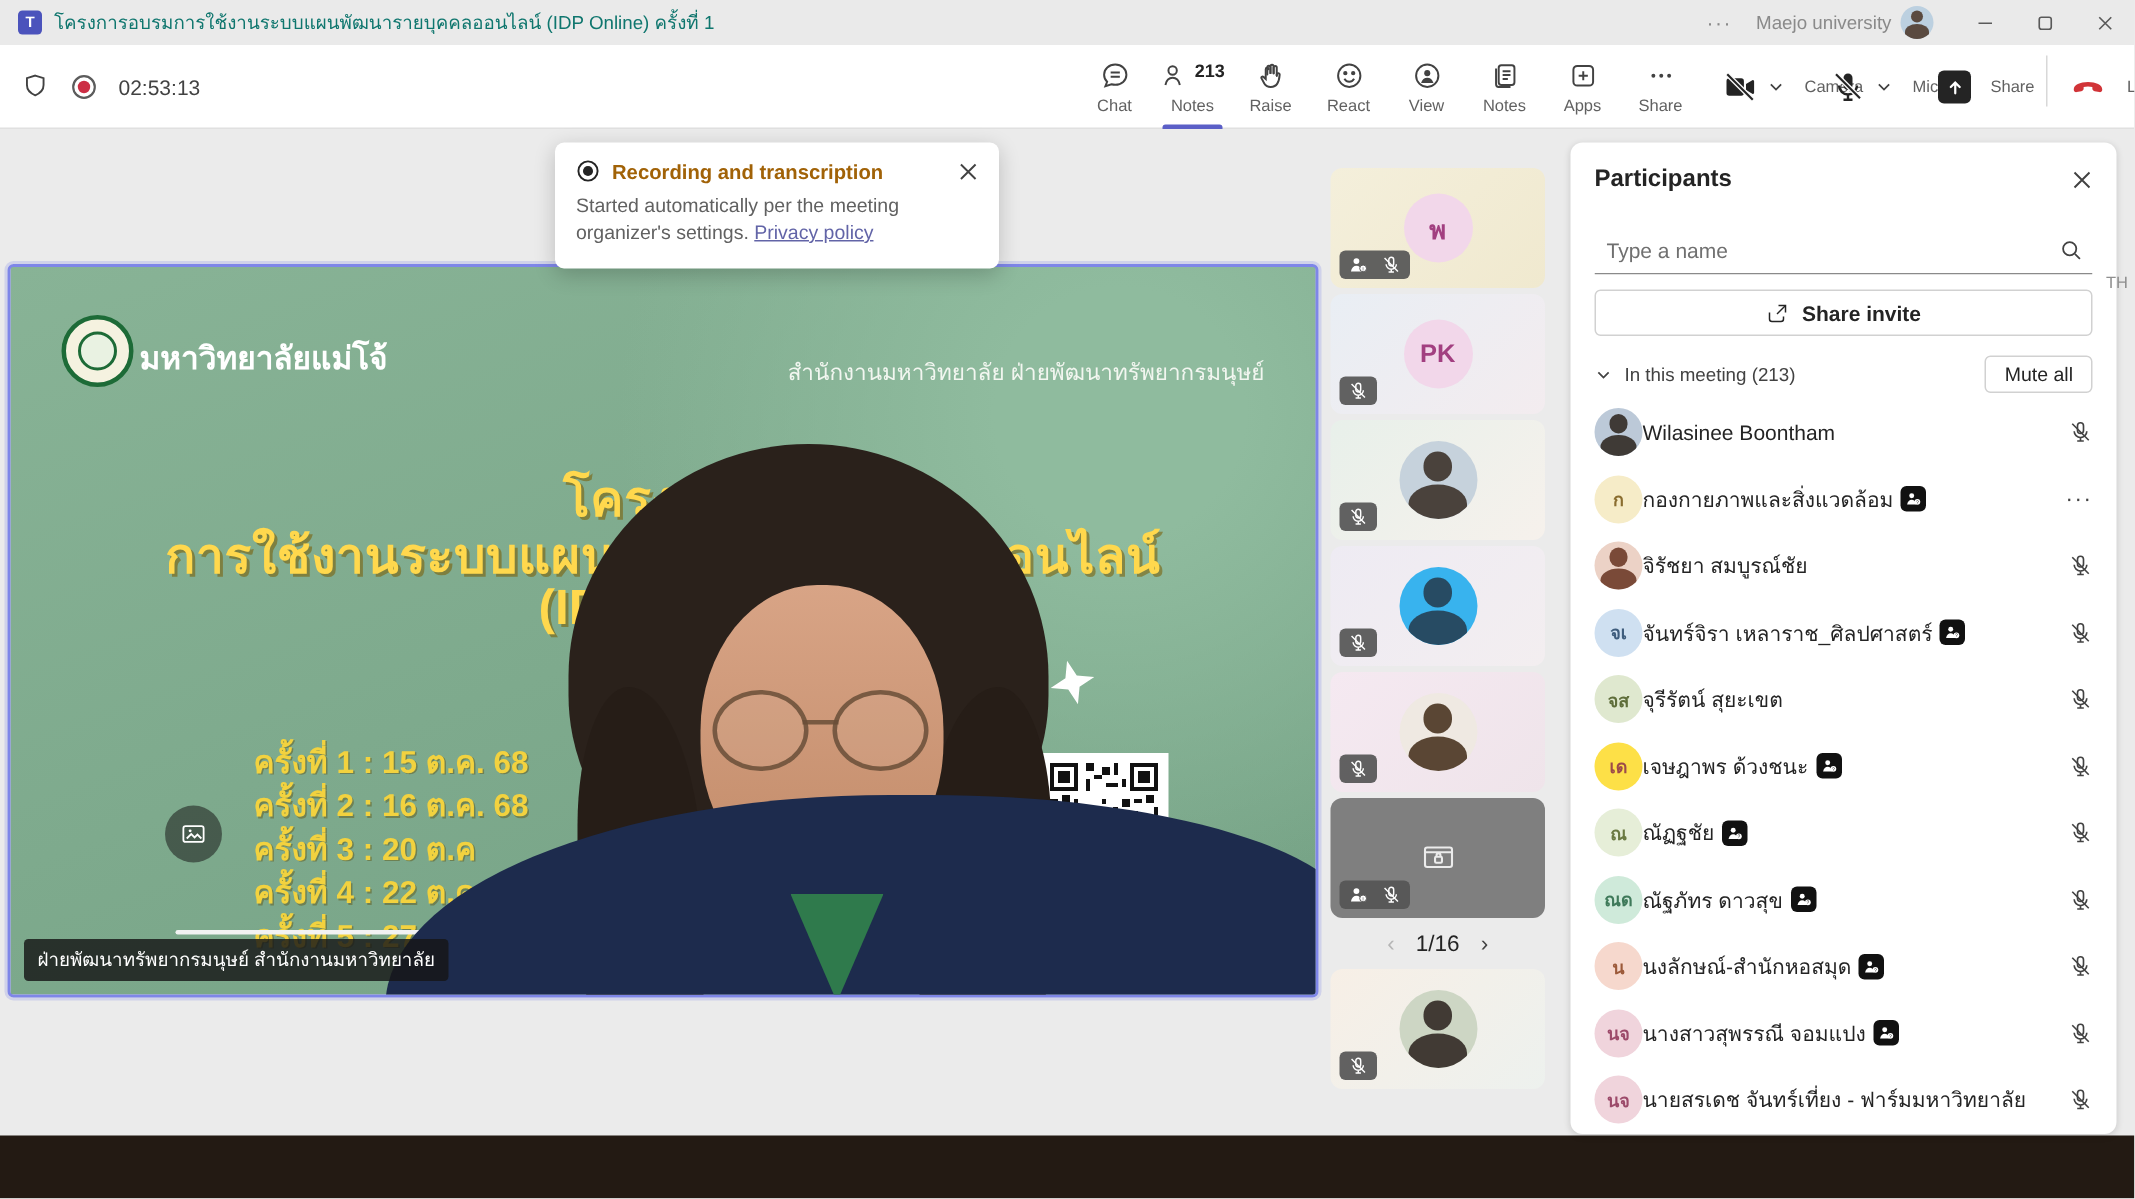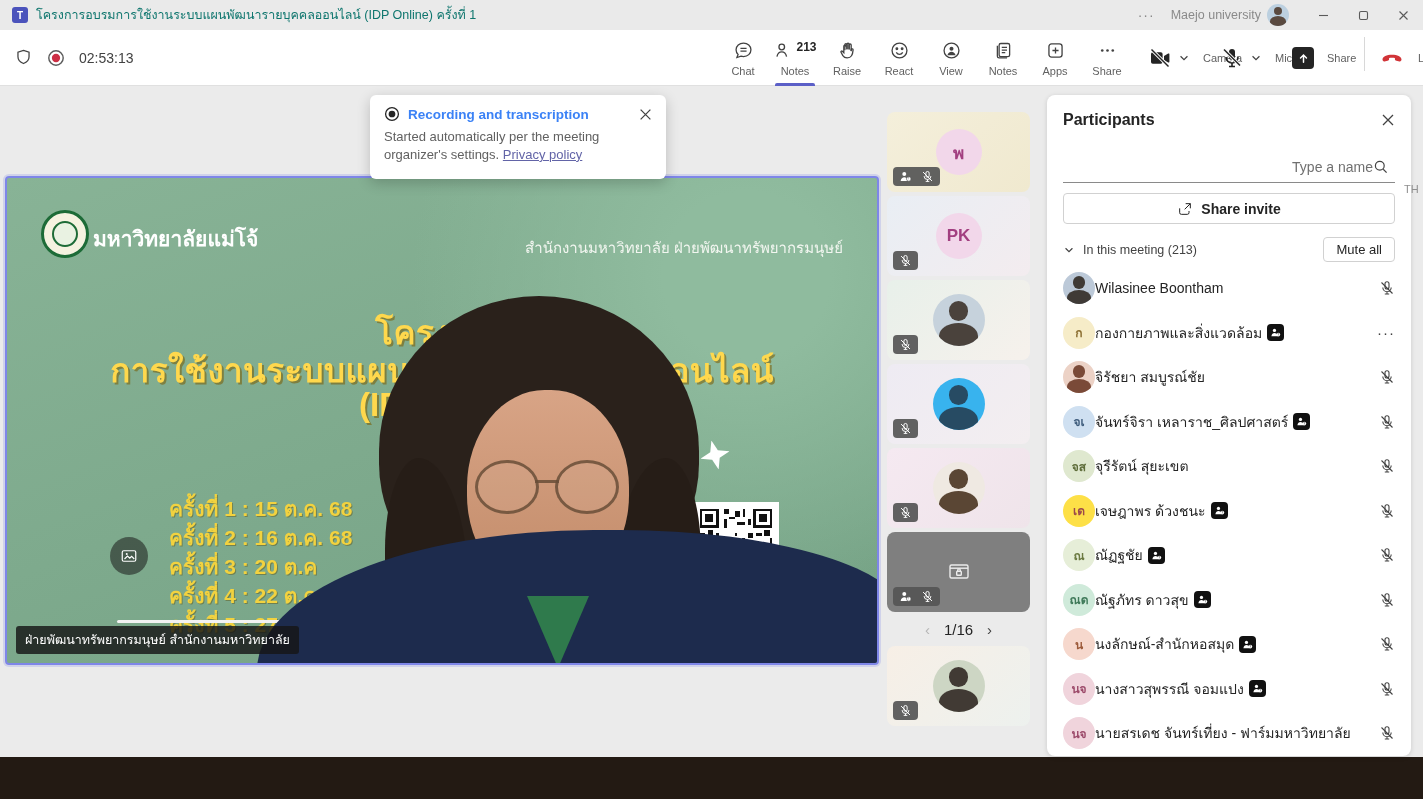--- a/index.html
+++ b/index.html
@@ -42,21 +42,21 @@
   .dev .lbl { font-size:11px; color:#616161; }
   .devrow { display:flex; align-items:center; gap:6px; height:24px; }
   .share-ic { width:22px; height:22px; background:#242424; border-radius:4px; display:flex;
     align-items:center; justify-content:center; }
   .vdivider { width:1px; height:34px; background:#d8d8d8; margin:0 14px 8px 14px; }
 
   
   .toast { position:absolute; left:370px; top:95px; width:296px; height:84px; background:#fff;
     border-radius:6px; box-shadow:0 4px 14px rgba(0,0,0,.2); padding:11px 14px; z-index:30; }
   .toast-head { display:flex; align-items:center; gap:8px; }
-  .toast-title { font-size:13.5px; font-weight:bold; color:#3b82f6; flex:1; }
+  .toast-title { font-size:13.5px; font-weight:bold; color:#a16207; flex:1; }
   .toast-body { font-size:13px; color:#616161; line-height:1.38; margin-top:6px; }
   .toast-link { color:#6264a7; text-decoration:underline; }
 
   
   .stage { position:absolute; left:5px; top:176px; width:874px; height:489px; border:2px solid #7e86e8;
     border-radius:4px; overflow:hidden; box-shadow:0 0 0 2px rgba(126,134,232,.25);
     background:radial-gradient(circle at 85% 20%, #8fbb9e 0 10%, transparent 40%),
                linear-gradient(160deg,#88b396,#74a184); }
   .slide-uni { position:absolute; left:86px; top:44px; color:#fff; font-size:21px; font-weight:bold; z-index:1; }
   .slide-dept { position:absolute; right:34px; top:58px; color:#f2f6f0; font-size:15px; z-index:1; }
@@ -117,21 +117,21 @@
 
   
   .panel { position:absolute; left:1047px; top:95px; width:364px; height:661px; background:#fff;
     border-radius:8px; box-shadow:0 1px 5px rgba(0,0,0,.14); padding:16px 16px 0 16px; overflow:hidden; z-index:5; }
   .pn-head { display:flex; align-items:center; }
   .pn-title { font-size:16px; font-weight:bold; color:#242424; flex:1; }
   .pn-close { color:#424242; }
   .pn-search { margin-top:22px; height:32px; border-bottom:1px solid #8a8a8a; border-radius:3px 3px 0 0;
     display:flex; align-items:center; background:#fff; padding:0 6px 0 8px; }
   .pn-search input { border:0; outline:0; flex:1; font-size:14px; color:#242424; background:transparent;
-    font-family:"Liberation Sans", sans-serif;text-align:right; }
+    font-family:"Liberation Sans", sans-serif; }
   .pn-search input::placeholder { color:#707070; }
   .pn-share { margin-top:10px; height:31px; border:1px solid #d1d1d1; border-radius:4px; background:#fff;
     display:flex; align-items:center; justify-content:center; gap:8px; font-size:14px; font-weight:bold; color:#242424; width:100%; }
   .pn-section { margin-top:13px; display:flex; align-items:center; }
   .pn-sec-label { font-size:12.5px; color:#424242; margin-left:8px; flex:1; }
   .pn-muteall { border:1px solid #d1d1d1; background:#fff; border-radius:4px; font-size:13px; color:#242424;
     padding:4px 12px; font-family:"Liberation Sans", sans-serif; }
   .plist { margin-top:4px; }
   .prow { height:44.5px; display:flex; align-items:center; }
   .prow .init-av { width:32px; height:32px; border-radius:50%; display:flex; align-items:center;

